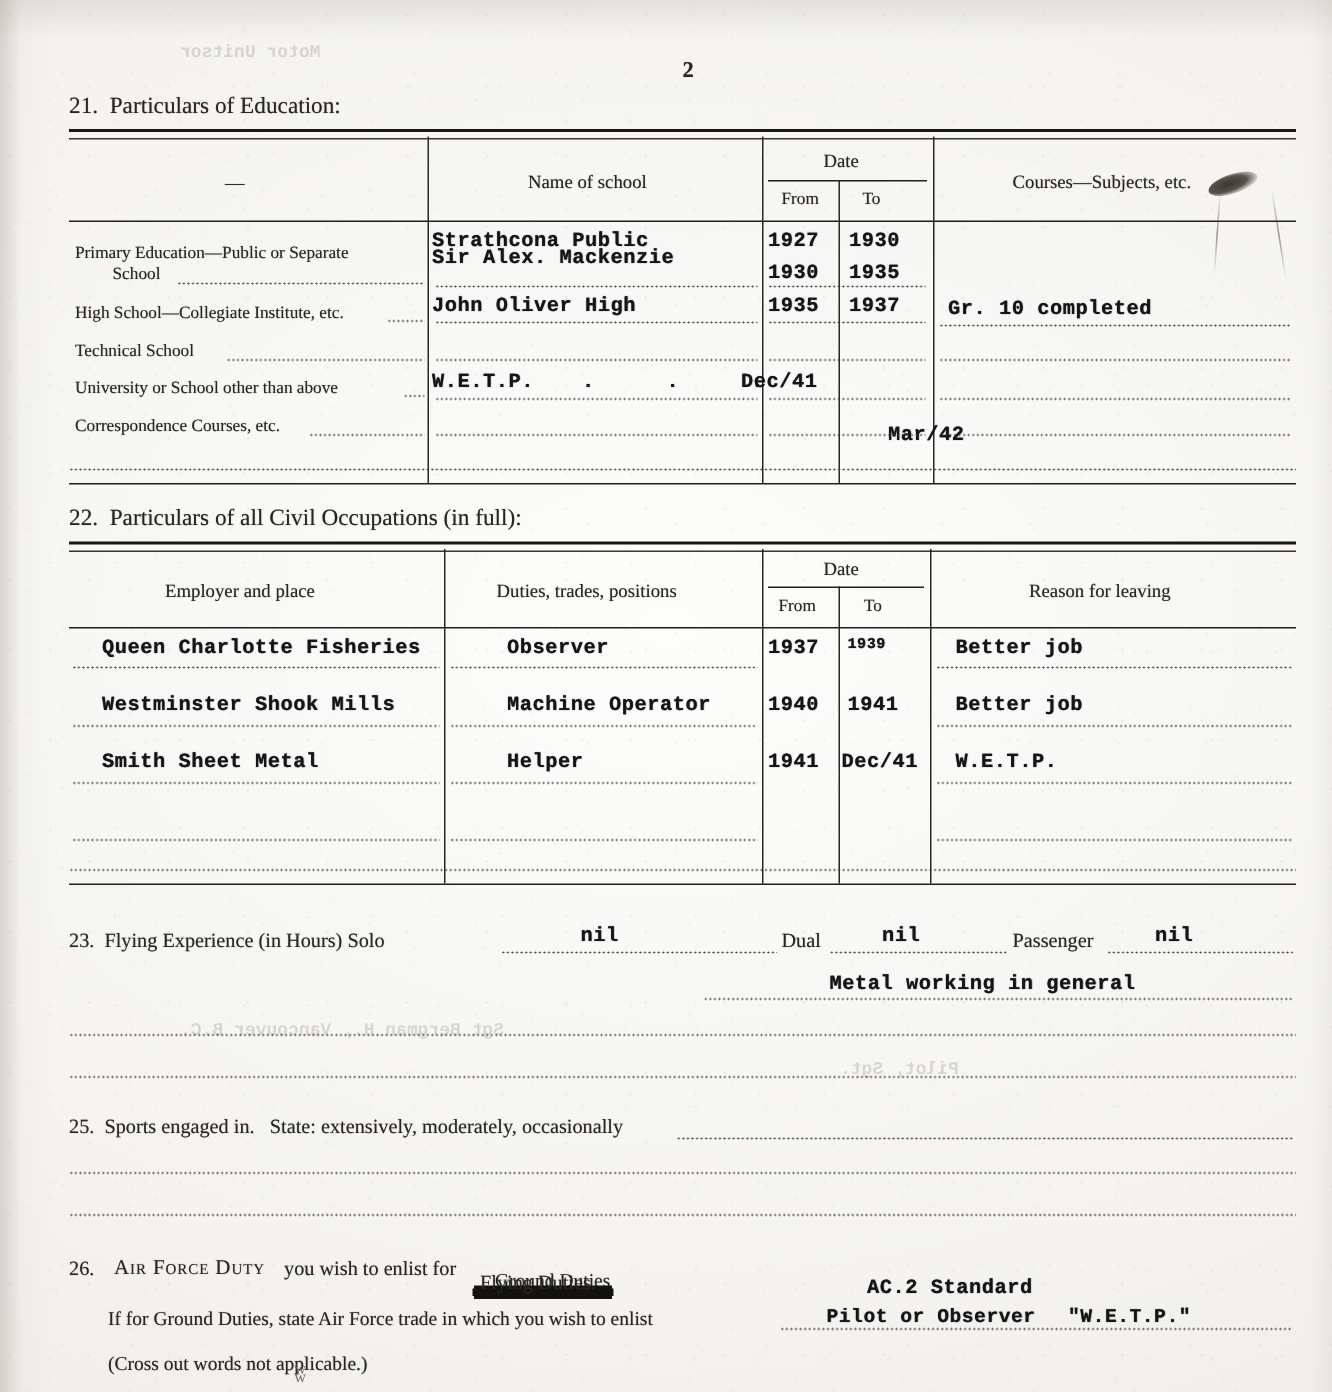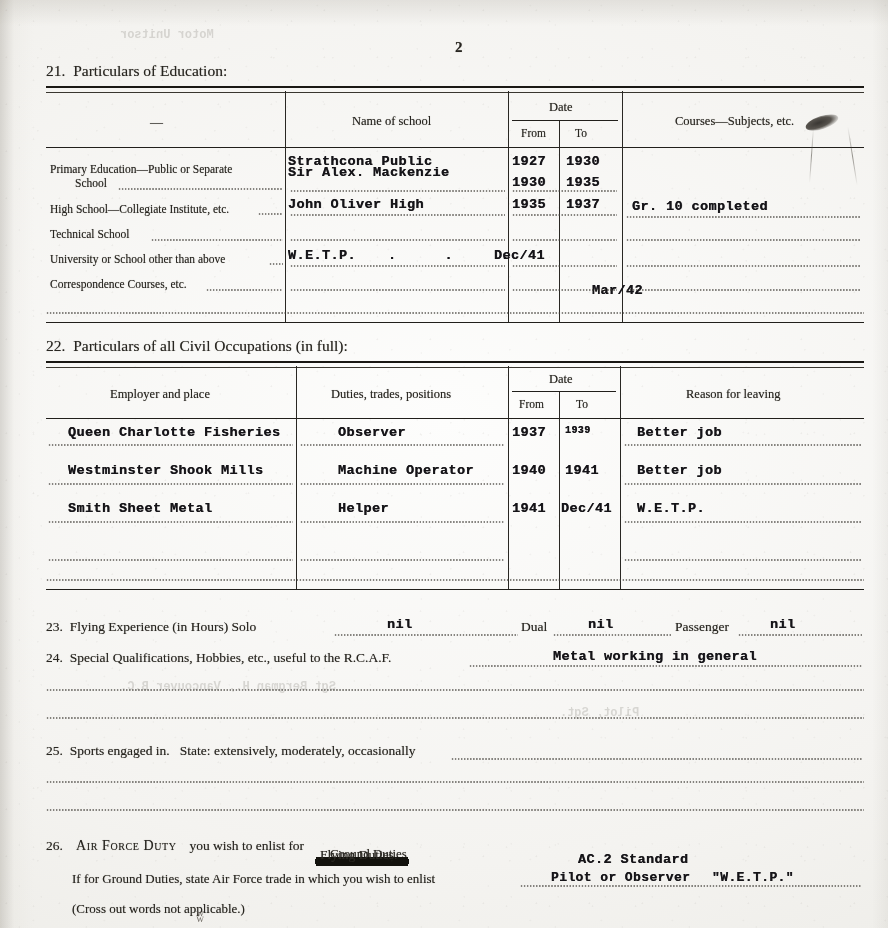--- a/index.html
+++ b/index.html
@@ -276,21 +276,20 @@
 
   <div class="abs pr" style="left:521px; top:619px; font-size:13.5px;">Dual</div>
   <div class="dots" style="left:553px; top:634px; width:118px;"></div>
   <div class="abs tw" style="left:588px; top:617px; font-size:13.5px;">nil</div>
 
   <div class="abs pr" style="left:675px; top:619px; font-size:13.5px;">Passenger</div>
   <div class="dots" style="left:738px; top:634px; width:124px;"></div>
   <div class="abs tw" style="left:770px; top:617px; font-size:13.5px;">nil</div>
 
   
-  <div class="abs pr" style="left:46px; top:650px; font-size:13.5px;">24.  Special Qualifications, Hobbies, etc., useful to the R.C.A.F.</div>
   <div class="dots" style="left:469px; top:665px; width:393px;"></div>
   <div class="abs tw" style="left:553px; top:649px; font-size:13.5px;">Metal working in general</div>
 
   <div class="dots" style="left:46px; top:689px; width:818px;"></div>
   <div class="dots" style="left:46px; top:717px; width:818px;"></div>
 
   
   <div class="abs pr" style="left:46px; top:743px; font-size:13.5px;">25.  Sports engaged in.   State: extensively, moderately, occasionally</div>
   <div class="dots" style="left:451px; top:758px; width:411px;"></div>
 

